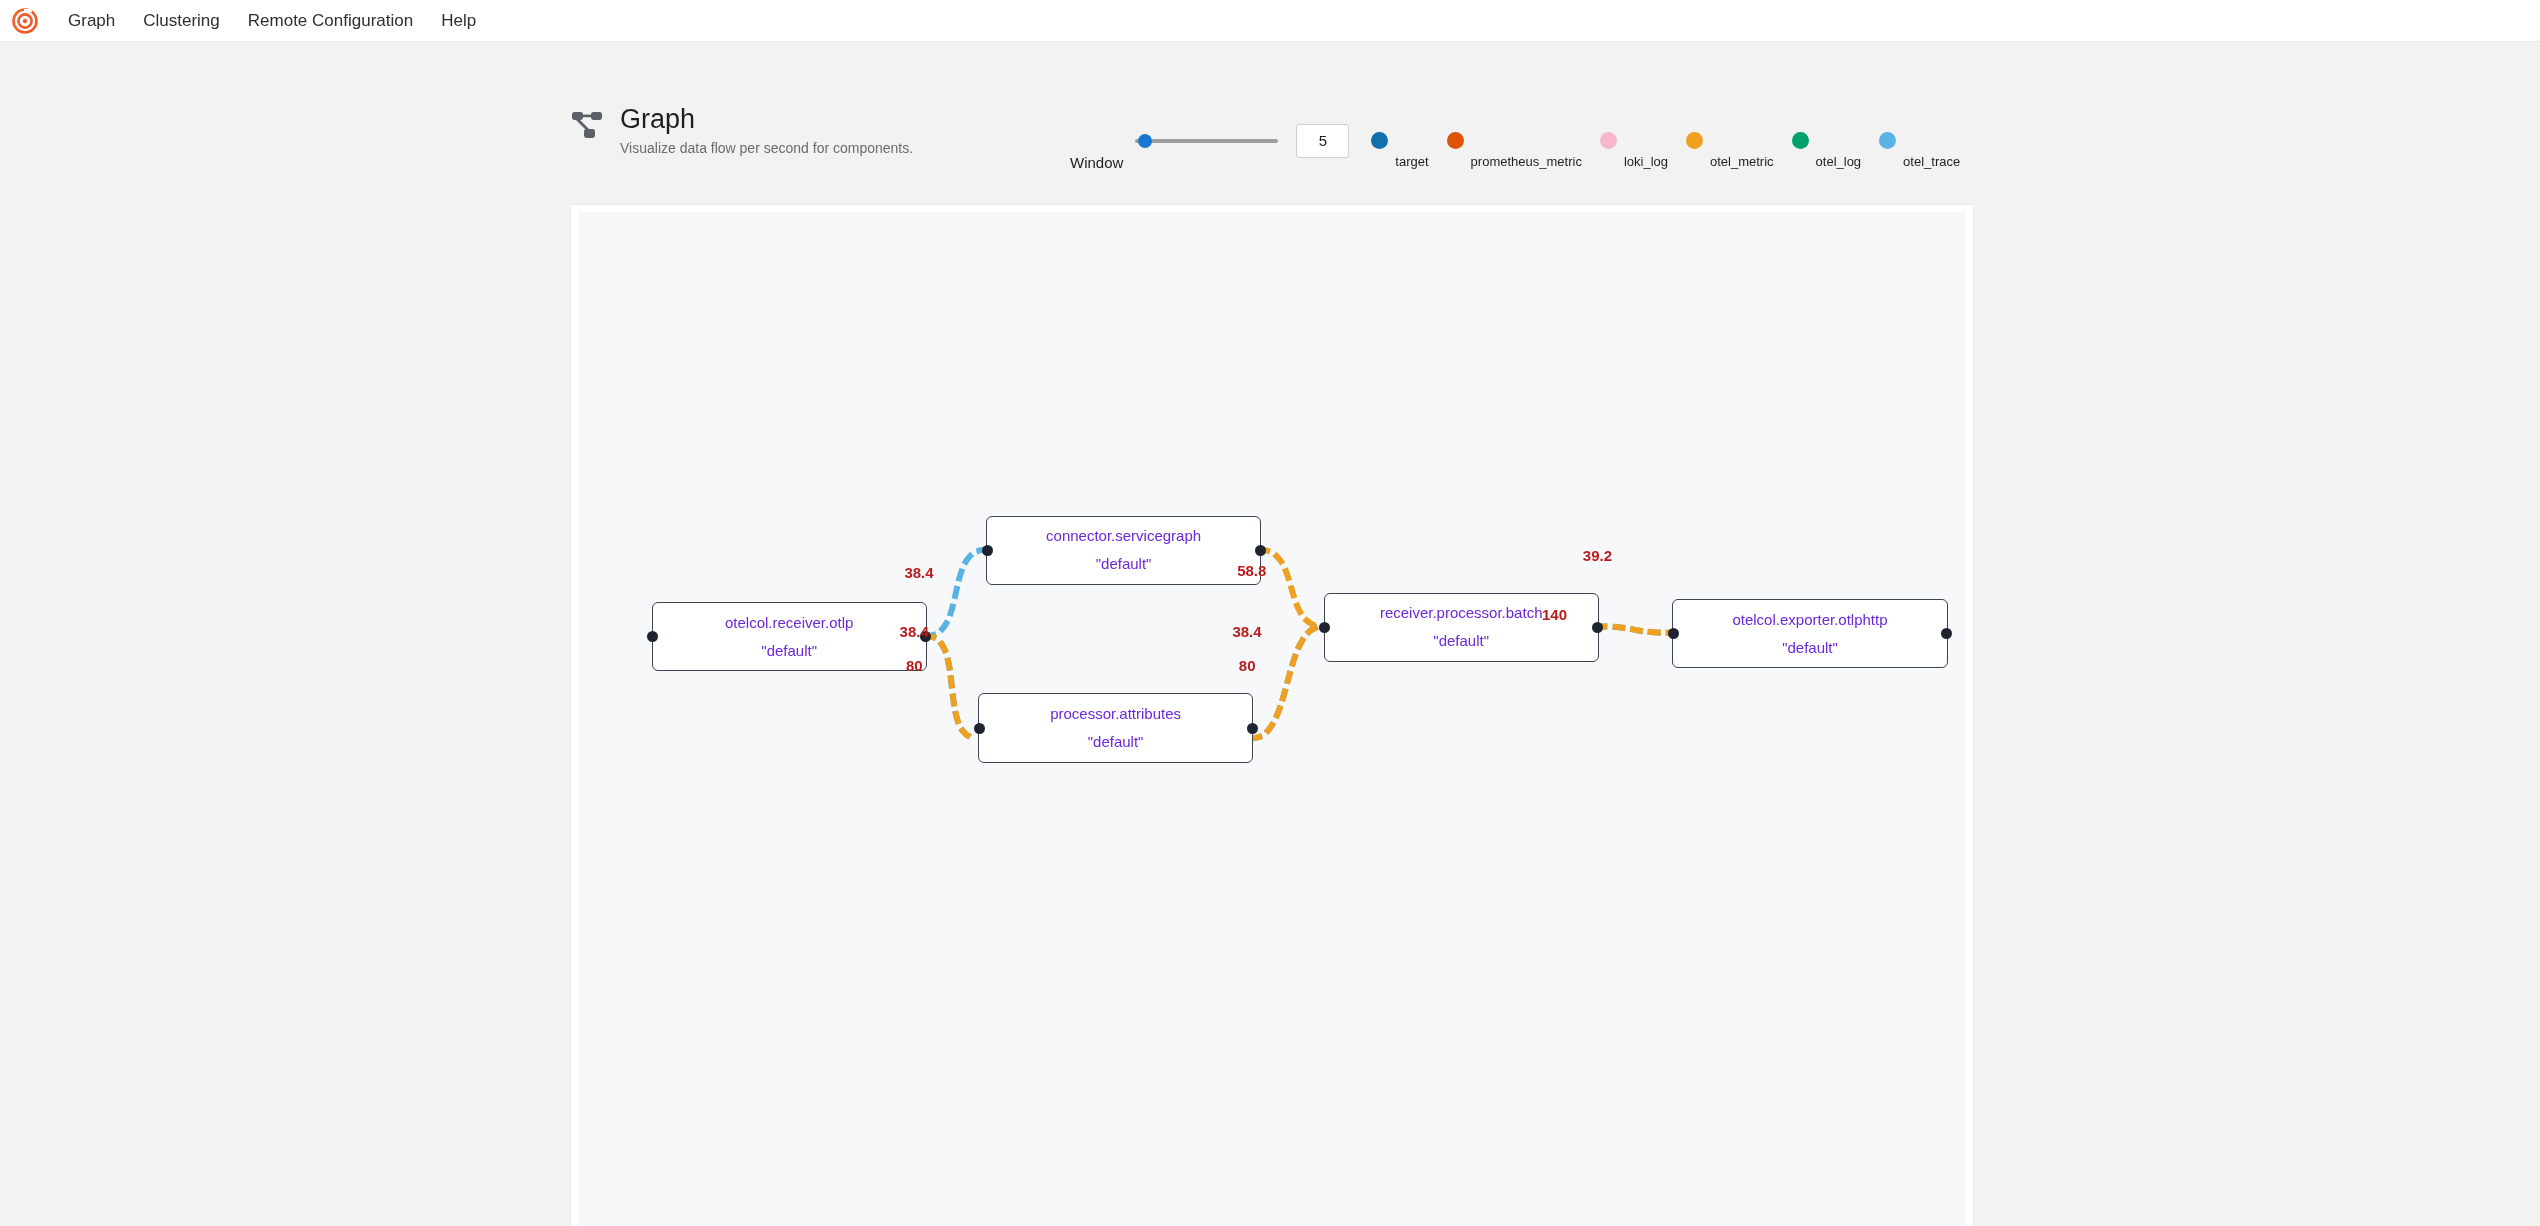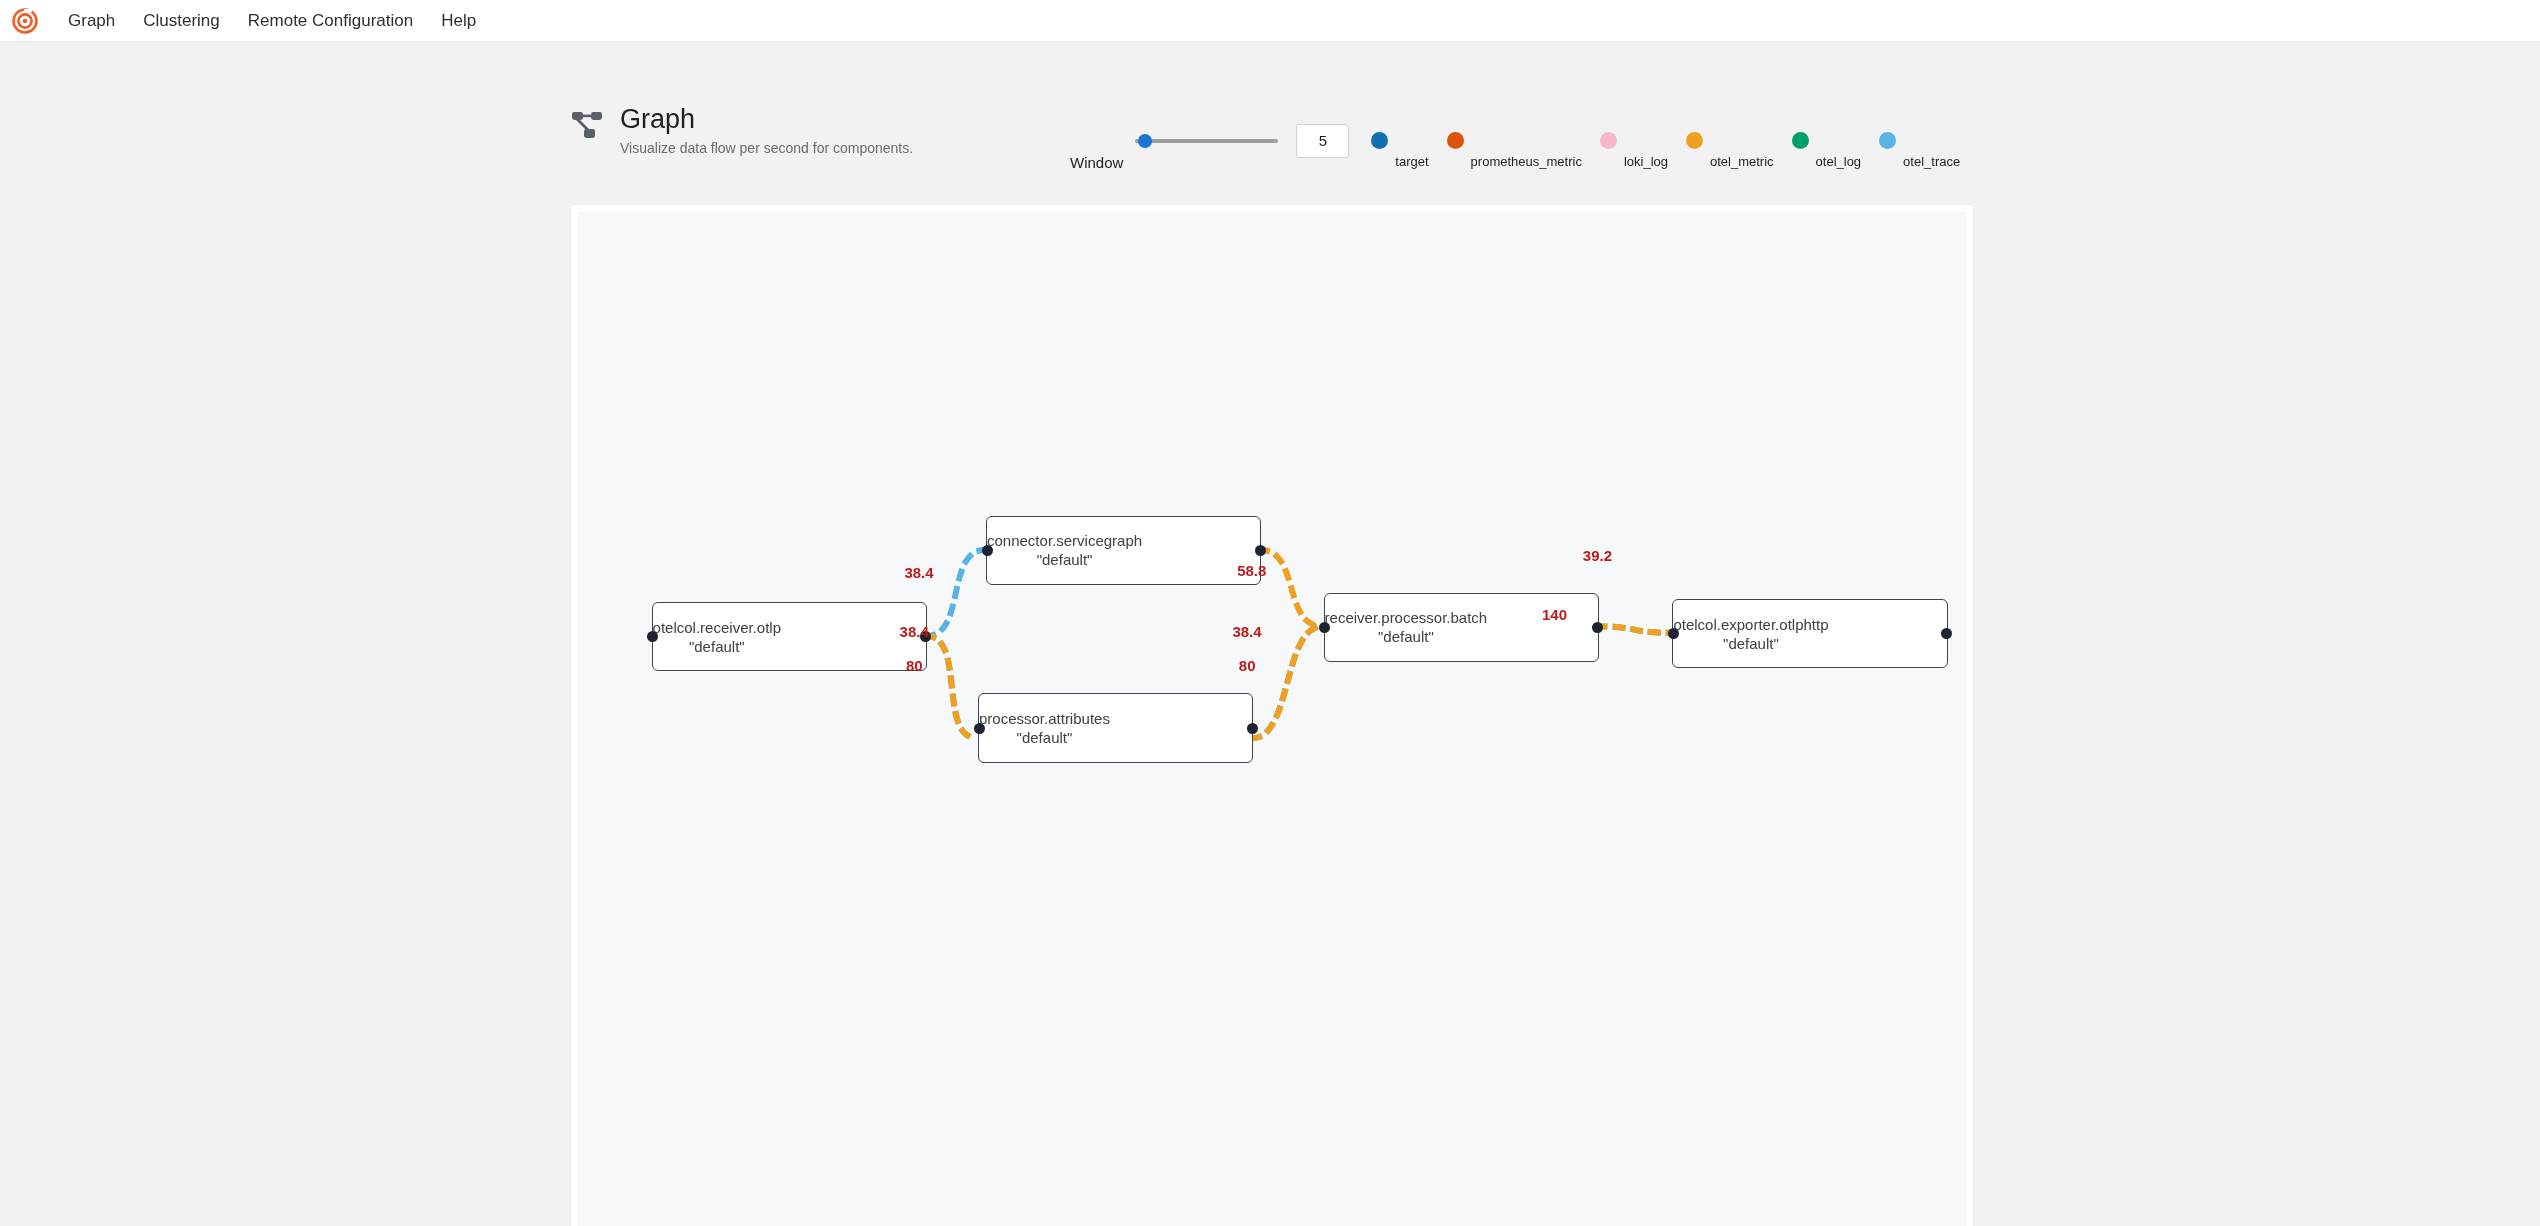--- a/index.html
+++ b/index.html
@@ -175,24 +175,25 @@
   }
 
   
   .node {
     position: absolute;
     background: #ffffff;
     border: 1.4px solid #3d4452;
     border-radius: 6px;
     display: flex;
     align-items: center;
+    justify-content: center;
     text-align: center;
     font-size: 15px;
-    line-height: 19px;
-    color: #404040;
+    line-height: 28px;
+    color: #6d28d9;
     cursor: grab;
     box-shadow: 0 0 0 0 rgba(0,0,0,0);
     z-index: 3;
   }
   .node-label { pointer-events: none; white-space: pre-line; }
 
   .handle {
     position: absolute;
     width: 11px; height: 11px;
     border-radius: 50%;

